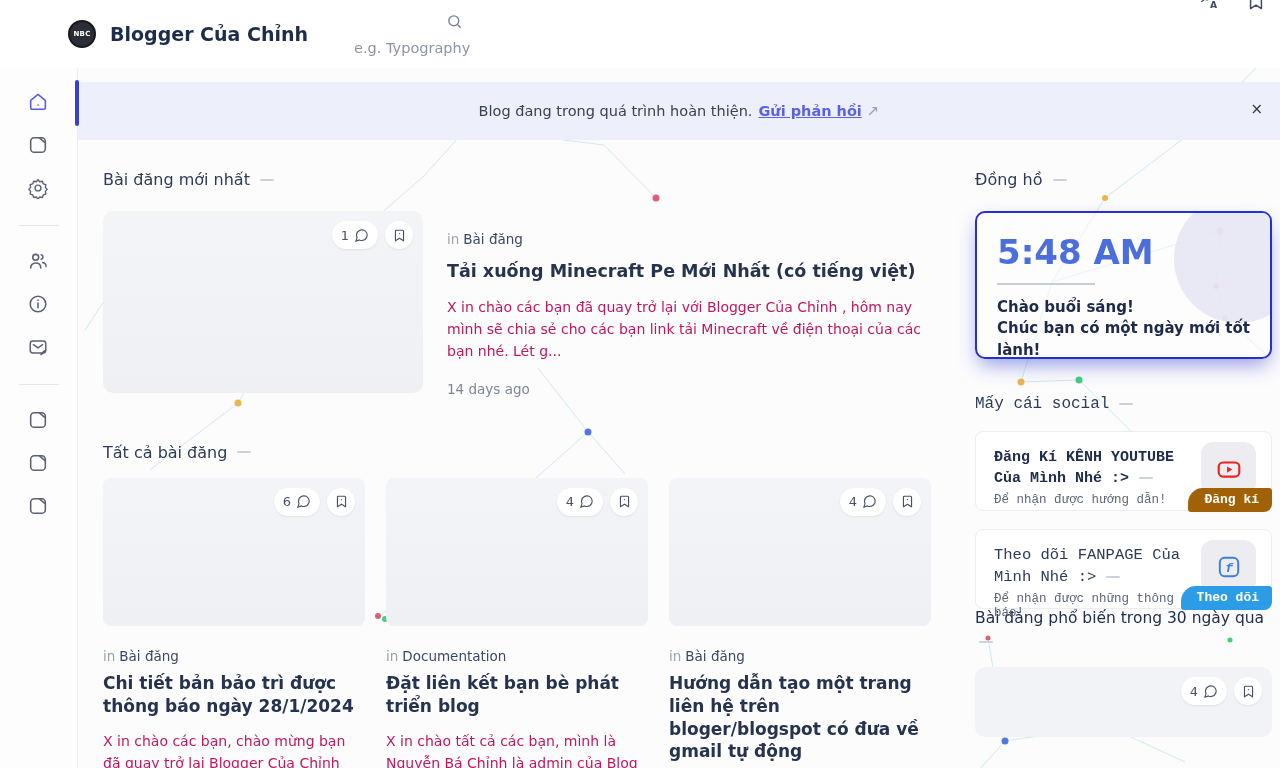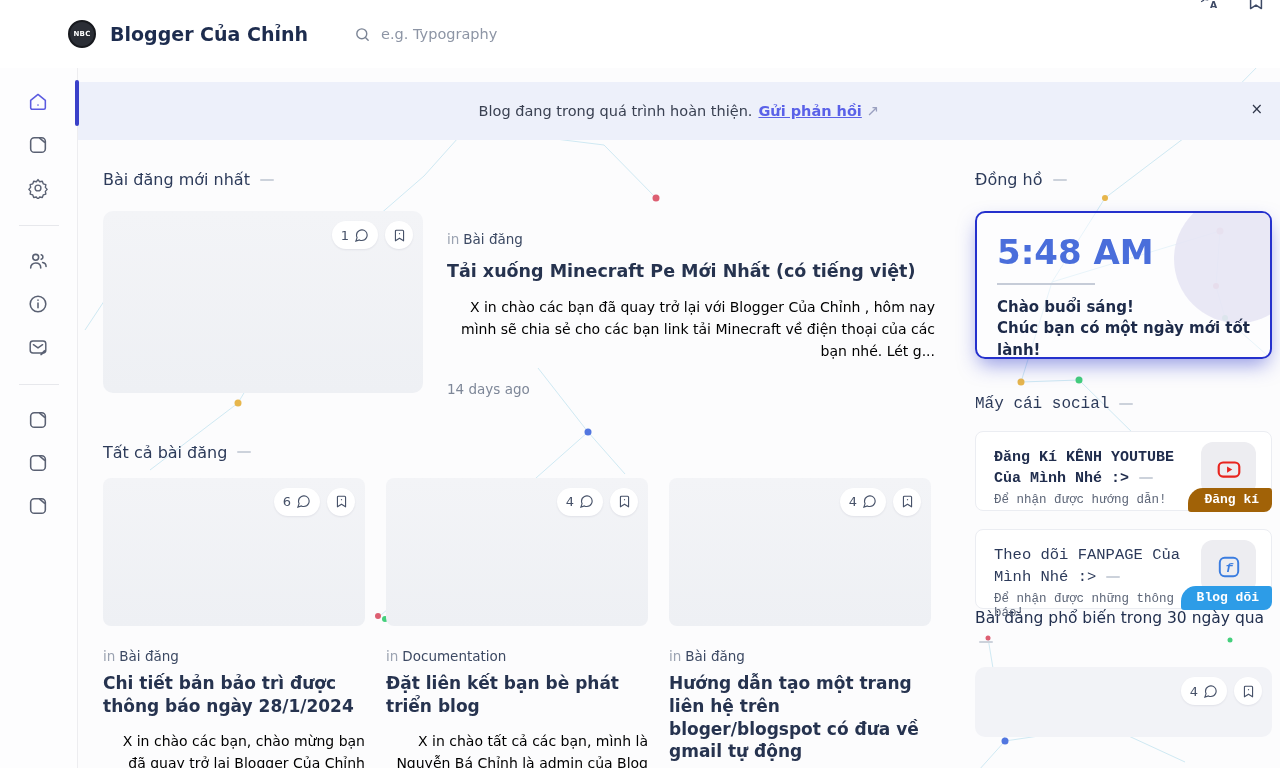--- a/index.html
+++ b/index.html
@@ -6,21 +6,21 @@
   html,body { width:1280px; height:768px; overflow:hidden; background:#fcfcfd;
     font-family:"DejaVu Sans","Liberation Sans",sans-serif; color:#26334f; }
 
   
   .header { position:fixed; top:0; left:0; right:0; height:68px; background:#fff; z-index:40;
     display:flex; align-items:center;padding-left:40px; }
   .logo { width:28px; height:28px; border-radius:50%; background:#2b2e36; color:#fff;
     display:flex; align-items:center; justify-content:center; font-size:7px; font-weight:bold;
     letter-spacing:.3px; margin-left:28px; flex:0 0 auto; border:2px solid #17191e; }
   .site-title { margin-left:14px; font-size:19px; font-weight:700; color:#1d2c4e; }
-  .search { display:flex; align-items:center; margin-left:46px; gap:10px; }
+  .search { display:flex; align-items:center; margin-left:46px; gap:10px;flex-direction:column; }
   .search svg { width:17px; height:17px; color:#7b8495; }
   .search input { border:none; outline:none; background:transparent; font-size:14.5px;
     color:#3c4254; width:200px; font-family:inherit; }
   .search input::placeholder { color:#8d95a5; }
   .header-actions { position:fixed; top:-9px; right:14px; display:flex; gap:26px; z-index:50; }
   .header-actions svg { width:20px; height:21px; color:#3e4a66; }
 
   
   .sidebar { position:fixed; top:68px; left:0; bottom:0; width:78px; background:#fdfdfe;
     border-right:1px solid #ededf0; z-index:30; display:flex; flex-direction:column; align-items:center;
@@ -61,21 +61,21 @@
   .badges { position:absolute; top:10px; right:10px; display:flex; gap:7px; align-items:center; }
   .pill { background:#fff; border-radius:999px; height:28px; padding:0 9px; display:flex;
     align-items:center; gap:5px; color:#475269; font-size:13px; box-shadow:0 1px 2px rgba(20,30,60,.08); }
   .pill svg { width:15px; height:15px; color:#475269; }
   .pill.round { width:28px; padding:0; justify-content:center; }
 
   .featured-body { margin-left:24px; padding-top:20px; width:488px; }
   .cat { font-size:13.5px; color:#9aa2b1; }
   .cat .cat-name { color:#3c4963; margin-left:4px; }
   .post-title { font-size:17.5px; font-weight:700; color:#26334f; margin-top:12px; line-height:1.4; cursor:pointer; }
-  .excerpt { font-size:14px; color:#000000; line-height:1.6; margin-top:12px;text-align:right; }
+  .excerpt { font-size:14px; color:#be185d; line-height:1.6; margin-top:12px; }
   .date { font-size:13.5px; color:#7e8798; margin-top:18px; }
 
   .all-section { margin-top:46px; }
   .all-grid { display:grid; grid-template-columns:repeat(3,262px); column-gap:21px; margin-top:16px; }
   .card .cat { display:block; margin-top:22px; }
   .card .post-title { font-size:17px; margin-top:8px; line-height:1.35; }
   .card .excerpt { margin-top:12px; }
 
   
   .clock-card { margin-top:22px; position:relative; border:2.5px solid #2531cd; border-radius:10px;
@@ -402,21 +402,21 @@
 
       <div class="social-card fb">
         <div class="sc-title"><span>Theo dõi FANPAGE Của Mình Nhé :&gt;</span><span class="dash"></span></div>
         <div class="sc-sub">Để nhận được những thông báo!</div>
         <div class="sc-tile">
           <svg viewBox="0 0 24 24" fill="none">
               <rect x="3.5" y="3.5" width="17" height="17" rx="4.5" stroke="#3b7de0" stroke-width="1.8"></rect>
               <text x="12.2" y="16.6" font-size="12" font-weight="bold" fill="#3b7de0" text-anchor="middle" font-style="italic">f</text>
             </svg>
         </div>
-        <div class="sc-badge fbb">Blog dõi</div>
+        <div class="sc-badge fbb">Theo dõi</div>
       </div>
     </div>
 
     <div class="popular-h">Bài đăng phổ biến trong 30 ngày qua</div>
     <span class="dash popular-dash" style="display:block;margin-left:4px;"></span>
 
     <div class="popular-card">
       <div class="badges">
         <div class="pill">
           <span>4</span>

